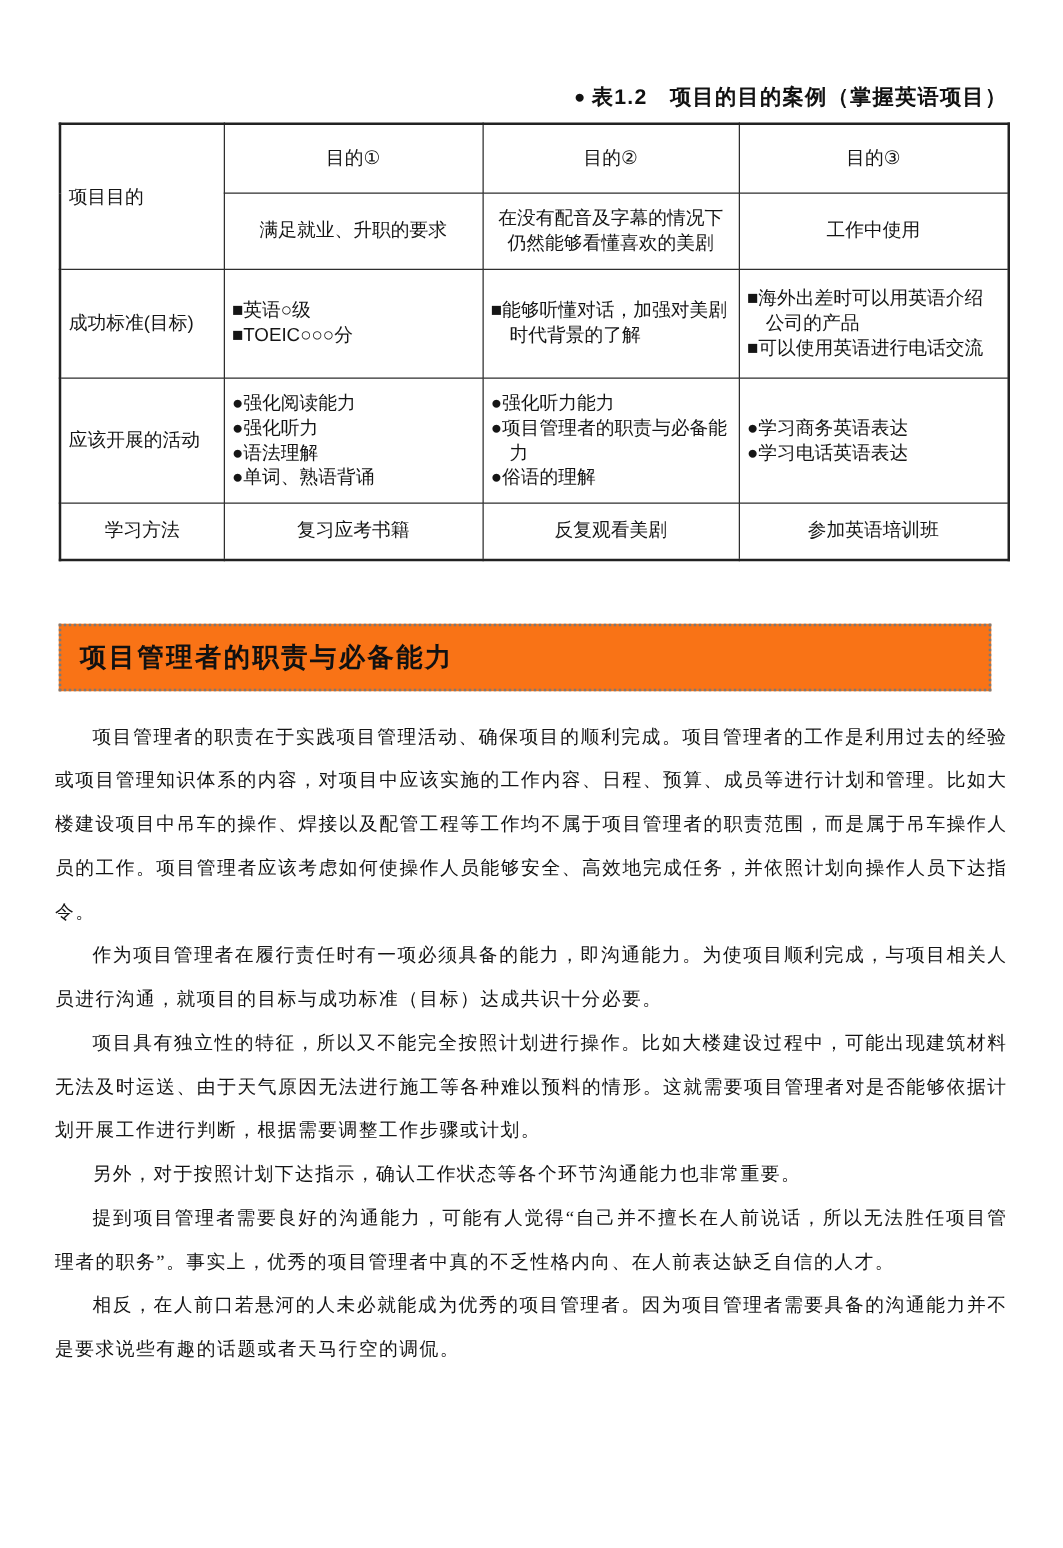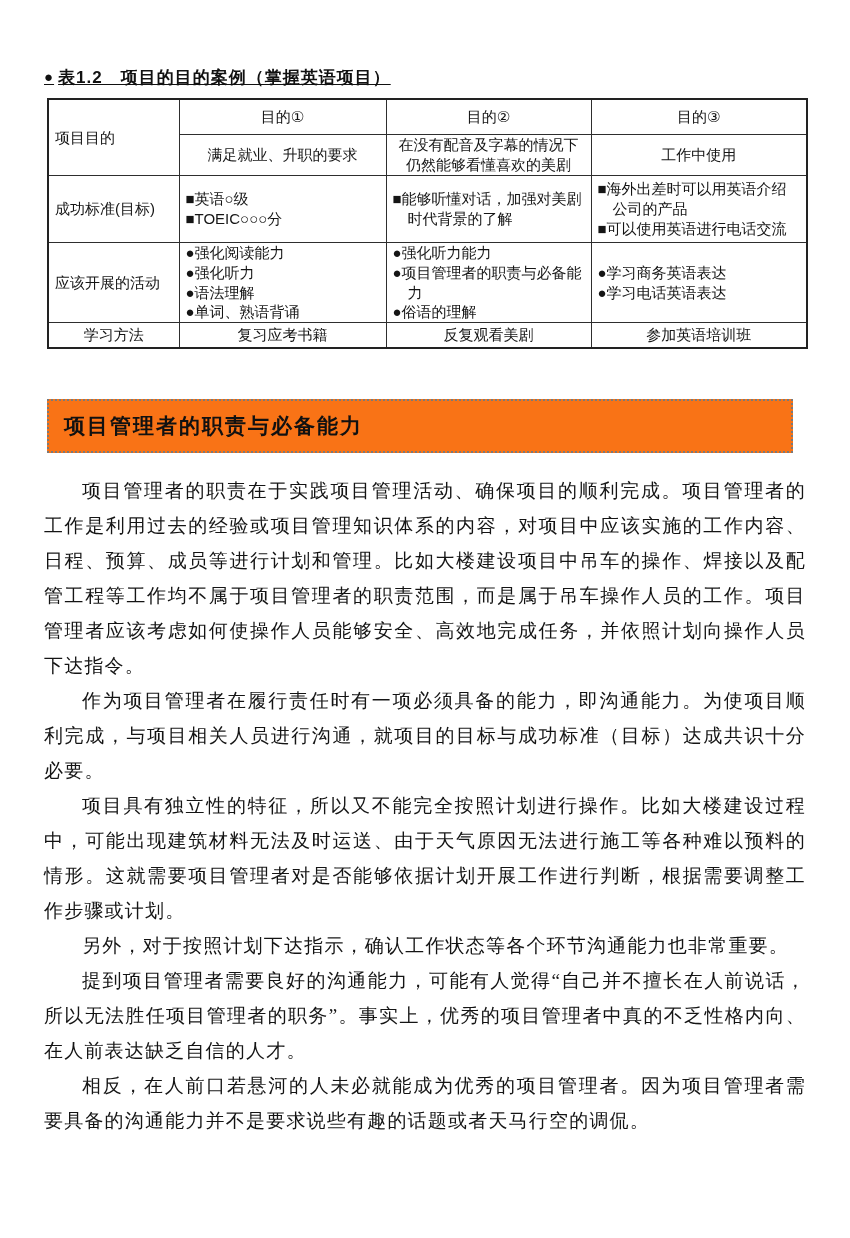--- a/index.html
+++ b/index.html
@@ -9,42 +9,41 @@
     position:relative;
     font-family:"Liberation Sans","DejaVu Sans",sans-serif;
     color:#1f1f1f;
     overflow:hidden;
   }
   .page{position:relative;width:850px;height:1238px;}
 
   
   .table-title{
     margin:66px 44px 0 44px;
-    text-align:left;
+    text-align:right;
     font-size:17px;
     font-weight:bold;
     letter-spacing:1px;
     color:#111;
-    text-decoration:underline;
   }
   .table-title .marker{font-size:15px;vertical-align:1px;margin-right:4px;}
 
   
   table.purpose{
     margin:9px 44px 0 47px;
     width:759px;
     border-collapse:collapse;
     table-layout:fixed;
     font-size:15px;
     line-height:1.32;
     color:#151515;
   }
   table.purpose td{
     border:1px solid #2e2e2e;
-    padding:0 6px;
+    padding:10px 6px;
     vertical-align:middle;
   }
   table.purpose{border:2px solid #222;}
   td.label-cell{text-align:left;}
   td.hdr{text-align:center;height:34px;}
   td.purpose-desc{text-align:center;height:40px;}
   td.list-cell{vertical-align:middle;padding:4px 6px;}
   .li{text-indent:-1em;padding-left:1em;}
   tr.r-success td{height:66px;}
   tr.r-activities td{height:68px;}
@@ -60,21 +59,21 @@
     font-weight:bold;
     letter-spacing:2px;
     color:#111;
     background:#f97316;
   }
 
   
   .body-text{
     margin:20px 44px 0 44px;
     font-family:"Liberation Serif","DejaVu Serif",serif;
-    font-size:19px;
+    font-size:15px;
     line-height:35px;
     text-align:justify;
     letter-spacing:1.2px;
     color:#141414;
   }
   .body-text p{margin:0;text-indent:2em;}
 </style>
 </head>
 <body>
 

